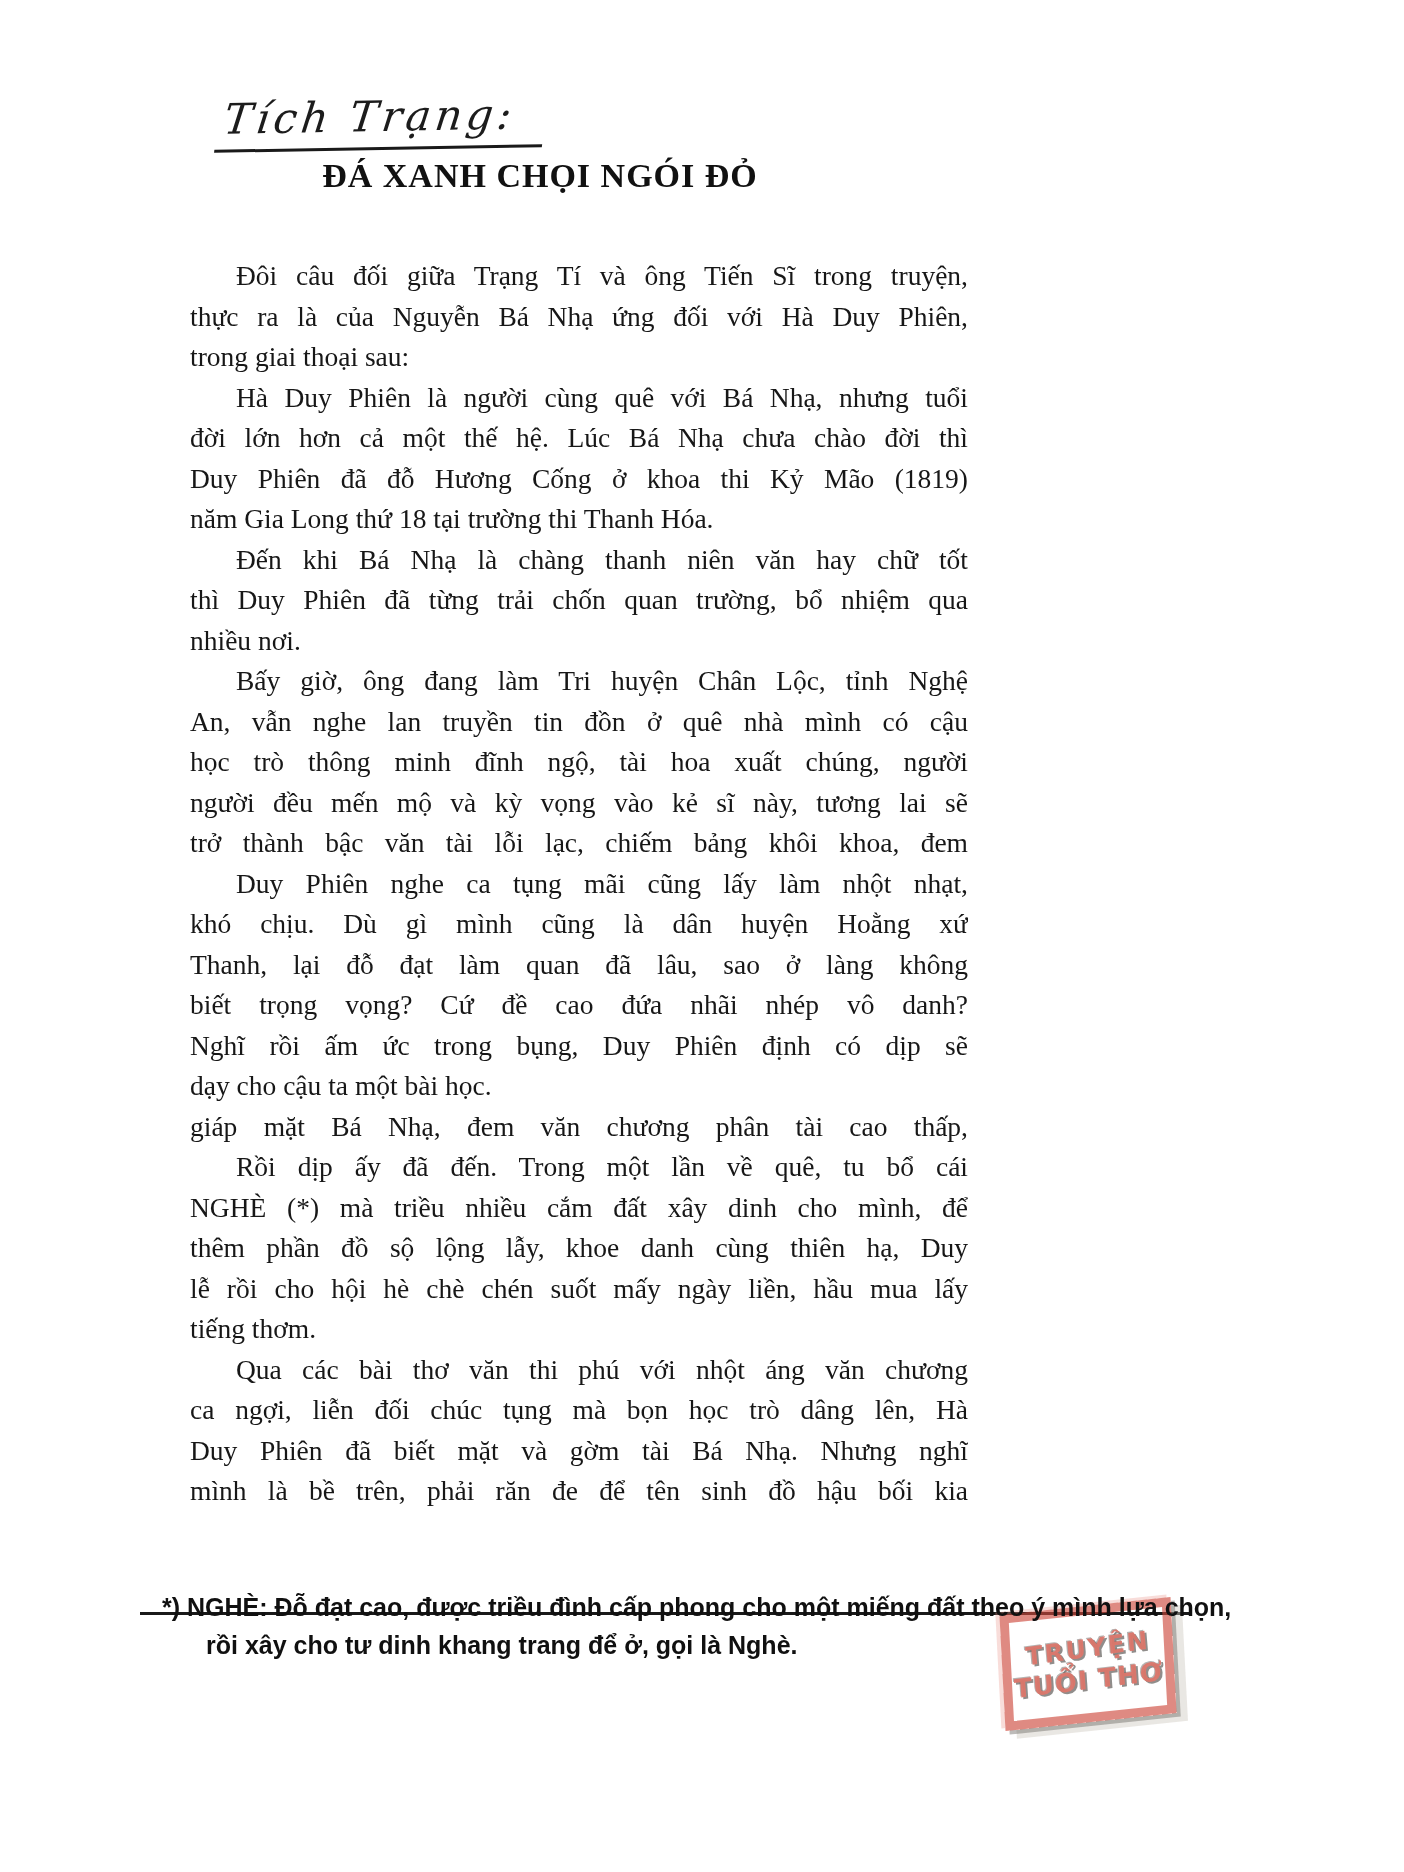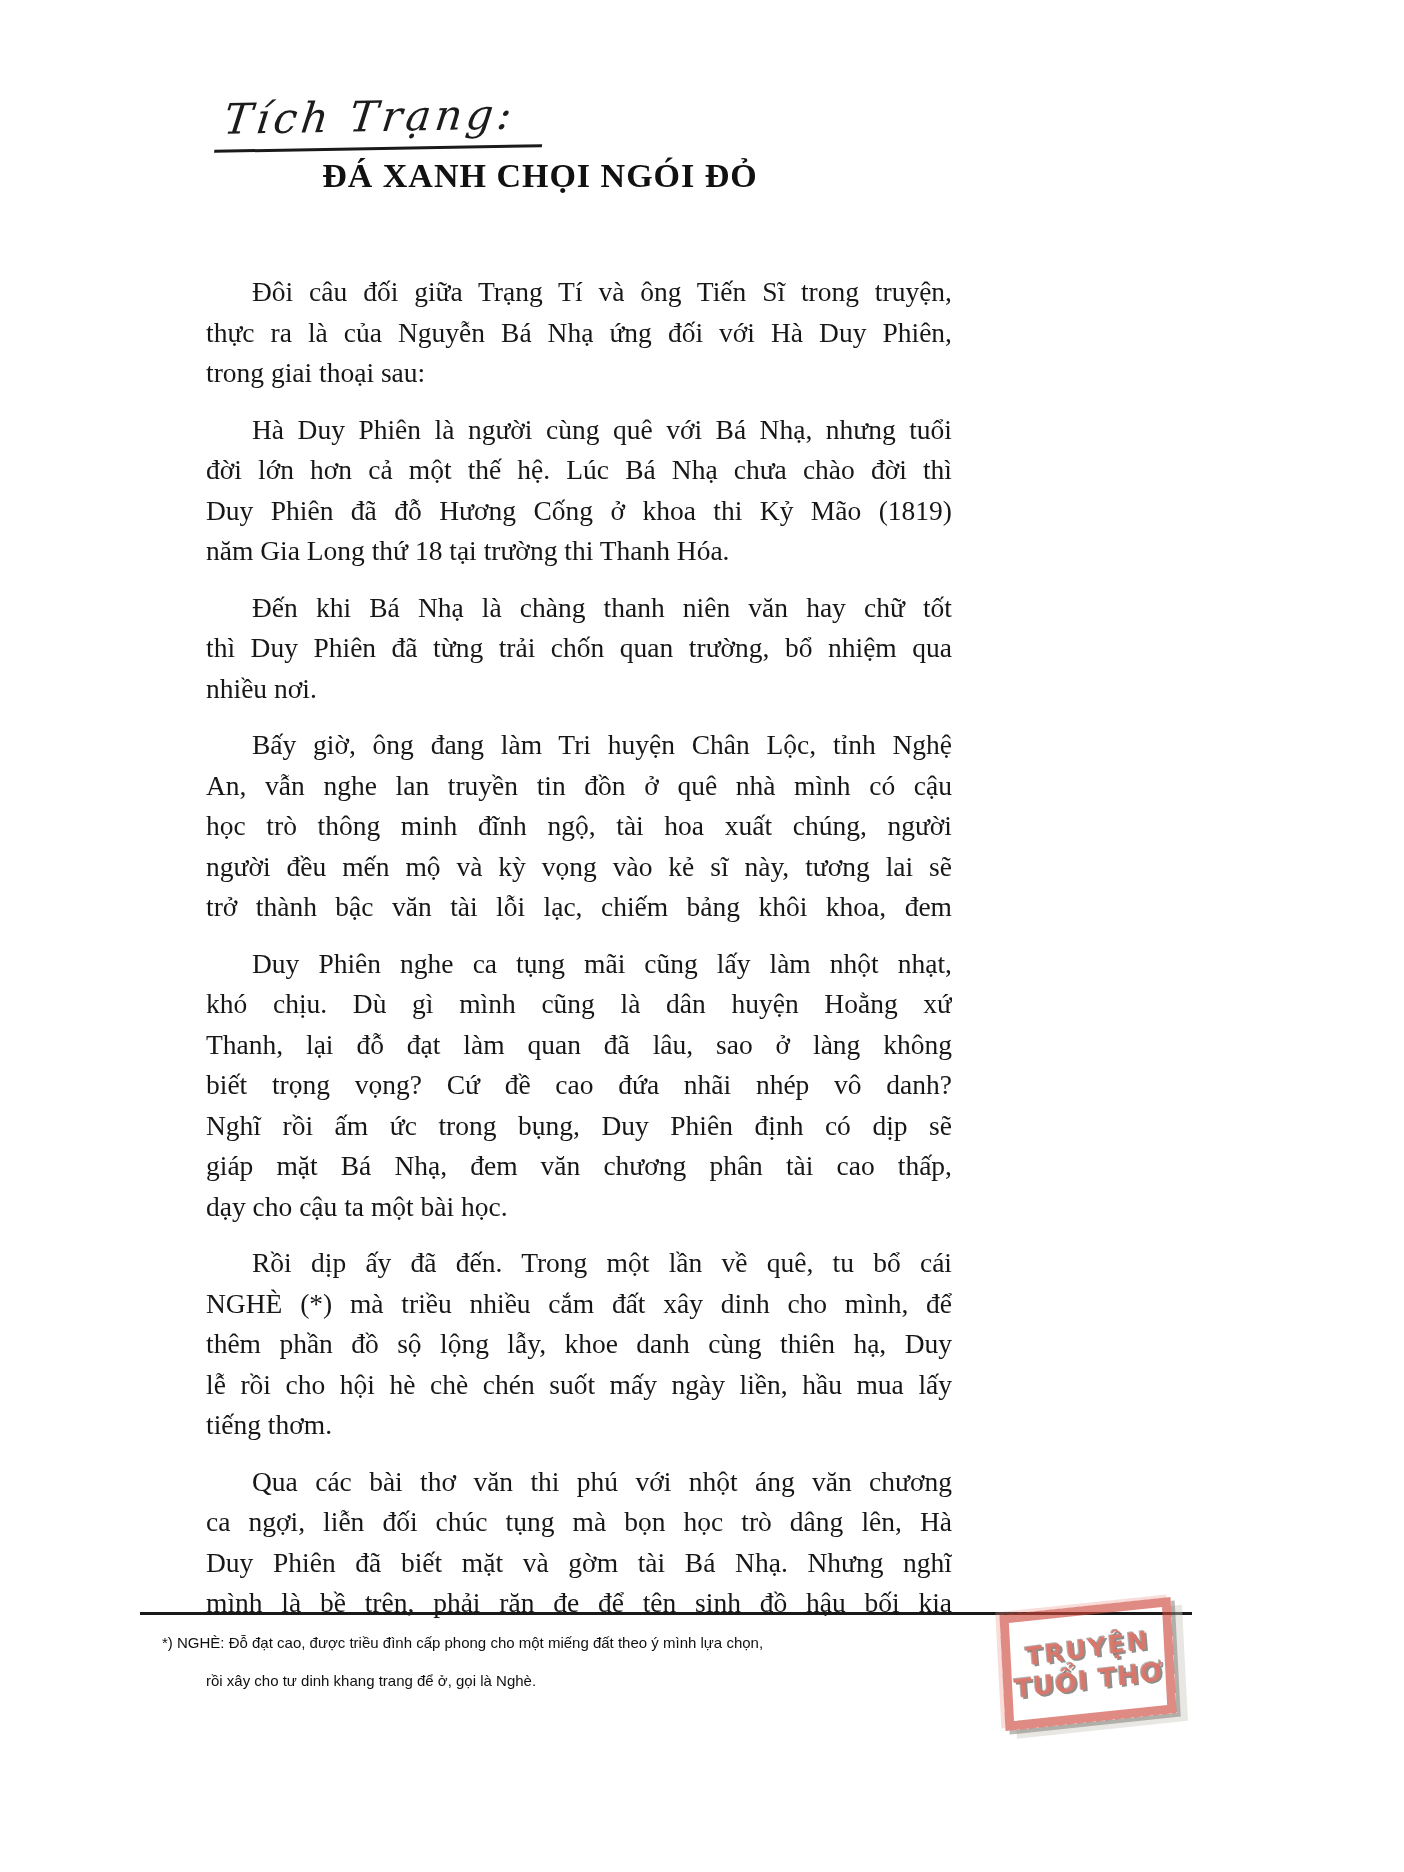--- a/index.html
+++ b/index.html
@@ -19,37 +19,37 @@
   .title{
     position:absolute;left:150px;top:152px;width:780px;
     text-align:center;font-weight:bold;font-size:34px;line-height:47px;
     letter-spacing:1px;color:#111;
   }
   
   .body-col{
     position:absolute;left:190px;top:256px;width:778px;
     font-size:27.5px;line-height:40.5px;color:#171717;
   }
-  .para{margin:16px;padding:0;}
+  .para{margin:0;padding:0;}
   .line{
     text-align:justify;text-align-last:justify;
     height:40.5px;overflow:hidden;white-space:nowrap;
   }
   .line{white-space:normal;}
   .line.first{text-indent:46px;}
   .line.last{text-align-last:left;}
   
   .separator{
     position:absolute;left:140px;top:1612px;width:1052px;height:3px;
     background:#191919;
   }
   .footnote{
-    position:absolute;left:162px;top:1624px;width:1110px;
-    font-family:"Liberation Sans",sans-serif;font-weight:normal;
-    font-size:15px;line-height:38px;color:#101010;z-index:2;
+    position:absolute;left:162px;top:1588px;width:1110px;
+    font-family:"Liberation Sans",sans-serif;font-weight:bold;
+    font-size:25px;line-height:38px;color:#101010;z-index:2;
   }
   .footnote .fn2{padding-left:44px;}
   
   .logo{
     position:absolute;left:1002px;top:1606px;width:172px;height:116px;
     transform:rotate(-6deg) skewX(-3deg);opacity:.8;z-index:1;
   }
   .logo-frame{
     position:absolute;top:0;left:0;right:0;bottom:0;
     border:9px solid rgba(206,72,60,.8);
@@ -101,22 +101,22 @@
       <div class="line">học trò thông minh đĩnh ngộ, tài hoa xuất chúng, người</div>
       <div class="line">người đều mến mộ và kỳ vọng vào kẻ sĩ này, tương lai sẽ</div>
       <div class="line">trở thành bậc văn tài lỗi lạc, chiếm bảng khôi khoa, đem</div>
     </div>
     <div class="para">
       <div class="line first">Duy Phiên nghe ca tụng mãi cũng lấy làm nhột nhạt,</div>
       <div class="line">khó chịu. Dù gì mình cũng là dân huyện Hoằng xứ</div>
       <div class="line">Thanh, lại đỗ đạt làm quan đã lâu, sao ở làng không</div>
       <div class="line">biết trọng vọng? Cứ đề cao đứa nhãi nhép vô danh?</div>
       <div class="line">Nghĩ rồi ấm ức trong bụng, Duy Phiên định có dịp sẽ</div>
+      <div class="line last">dạy cho cậu ta một bài học.</div>
       <div class="line">giáp mặt Bá Nhạ, đem văn chương phân tài cao thấp,</div>
-      <div class="line last">dạy cho cậu ta một bài học.</div>
     </div>
     <div class="para">
       <div class="line first">Rồi dịp ấy đã đến. Trong một lần về quê, tu bổ cái</div>
       <div class="line">NGHÈ (*) mà triều nhiều cắm đất xây dinh cho mình, để</div>
       <div class="line">thêm phần đồ sộ lộng lẫy, khoe danh cùng thiên hạ, Duy</div>
       <div class="line">lễ rồi cho hội hè chè chén suốt mấy ngày liền, hầu mua lấy</div>
       <div class="line last">tiếng thơm.</div>
     </div>
     <div class="para">
       <div class="line first">Qua các bài thơ văn thi phú với nhột áng văn chương</div>

